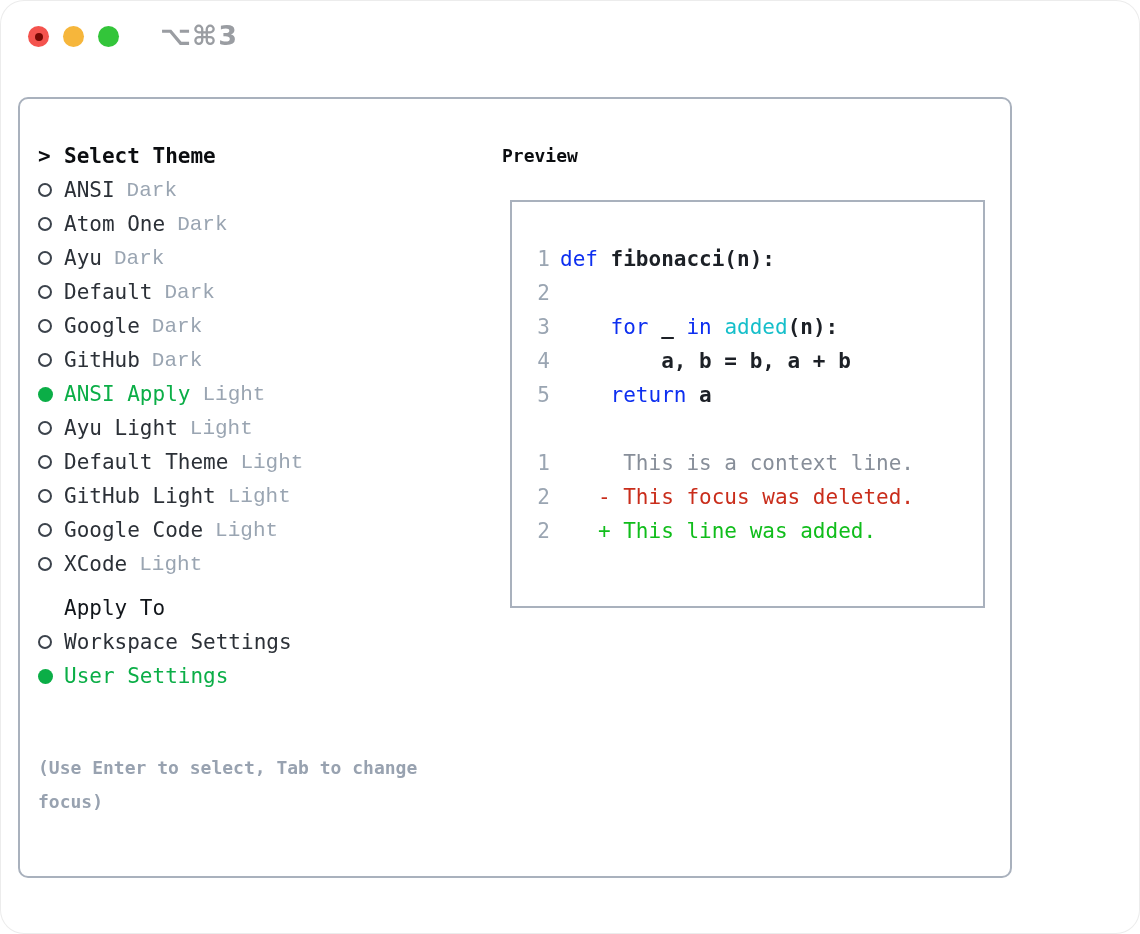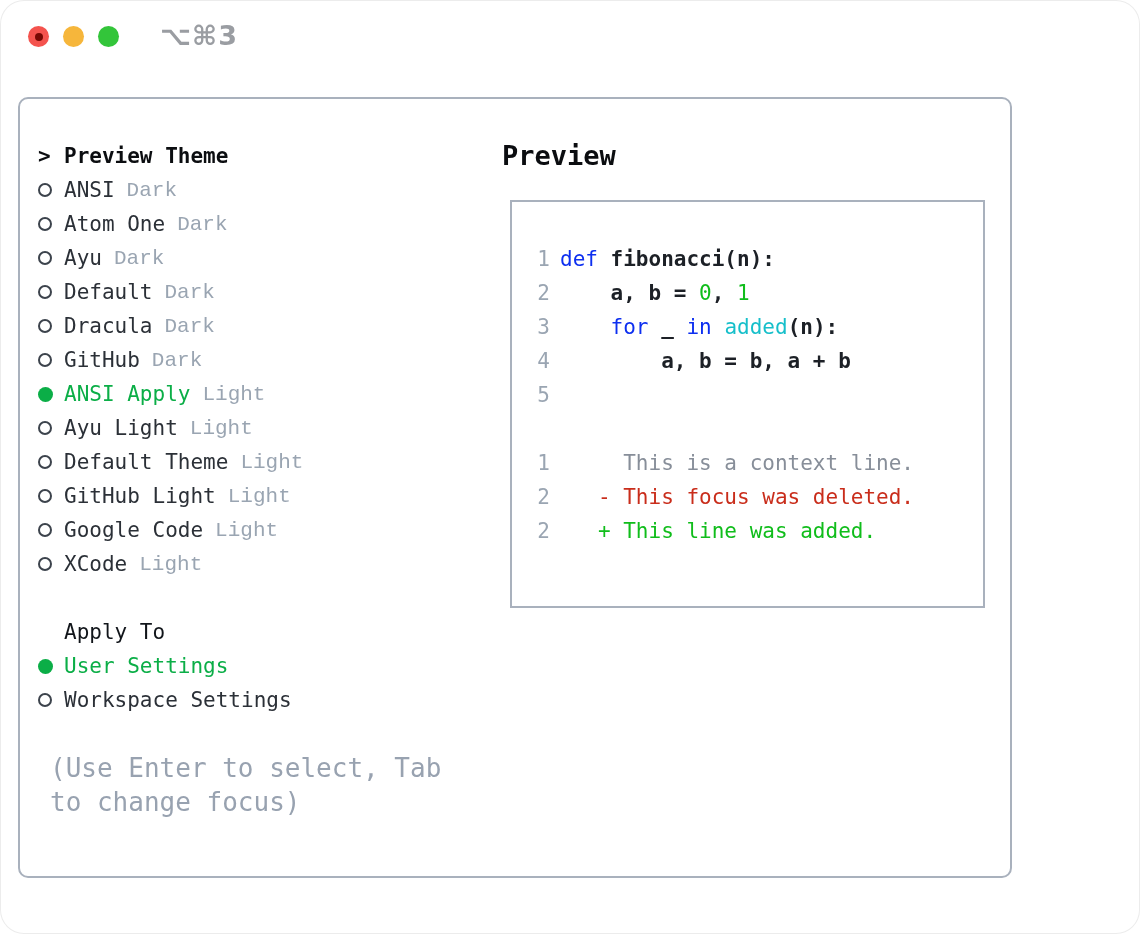--- a/index.html
+++ b/index.html
@@ -31,28 +31,28 @@
   .marker { width:26px; flex:none; display:flex; align-items:center; }
   .circle { width:14px; height:14px; box-sizing:border-box;
     border:2px solid var(--marker-dark,#3c434c); border-radius:50%; }
   .circle.filled { width:15px; height:15px; border:none;
     background:var(--accent-green,#0bae47); }
   .header-row { font-weight:bold; color:var(--heading-black,#0b0d10); }
   .prefix { font-weight:bold; color:var(--heading-black,#0b0d10); }
   .name.selected { color:var(--accent-green,#0bae47); }
   .suffix { color:var(--suffix-gray,#9aa5b2); margin-left:12px;font-family:Liberation Mono, monospace; }
   .theme-list { position:absolute; left:18px; top:40px; }
-  .apply { position:absolute; left:18px; top:516px; }
+  .apply { position:absolute; left:18px; top:492px; }
   .apply-header { color:#11151a; }
   .apply-header .marker { visibility:hidden; }
-  .hint { position:absolute; left:30px; top:652px; width:420px;
-    font-size:26px; line-height:34px; color:var(--hint-gray,#98a2b0); }
+  .hint { position:absolute; left:18px; top:652px; width:420px;
+    font-size:18px; line-height:34px; color:var(--hint-gray,#98a2b0);font-weight:bold; }
   
   .preview-label { position:absolute; left:482px; top:40px; height:34px;
-    line-height:34px; font-size:27px; font-weight:bold; color:var(--heading-black,#0b0d10); }
+    line-height:34px; font-size:18px; font-weight:bold; color:var(--heading-black,#0b0d10); }
   .preview-box {
     position:absolute; left:490px; top:101px; width:475px; height:408px;
     box-sizing:border-box; border:2px solid var(--border-gray,#a9b1bd);
     padding:40px 0 0 16px; background:#fff;
   }
   .code-line { display:flex; height:34px; line-height:34px; font-size:21px; }
   .gutter { width:22px; flex:none; text-align:right;
     color:var(--gutter-gray,#9aa5b2); }
   .code { white-space:pre; margin-left:10px; }
   .blank-line { height:34px; }
@@ -76,71 +76,71 @@
       <span class="light" style="background: rgb(246, 182, 59);"></span>
       <span class="light" style="background: rgb(51, 197, 58);"></span>
     </div>
   <div class="shortcut">⌥⌘3</div>
 
   <div class="panel">
 
     <div class="theme-list">
       <div class="row header-row">
         <span class="marker prefix">&gt;</span>
-        <span class="name">Preview Theme</span>
+        <span class="name">Select Theme</span>
       </div>
     <div class="row"><span class="marker"><span class="circle"></span></span><span class="name">ANSI</span><span class="suffix">Dark</span></div>
         <div class="row"><span class="marker"><span class="circle"></span></span><span class="name">Atom One</span><span class="suffix">Dark</span></div>
         <div class="row"><span class="marker"><span class="circle"></span></span><span class="name">Ayu</span><span class="suffix">Dark</span></div>
         <div class="row"><span class="marker"><span class="circle"></span></span><span class="name">Default</span><span class="suffix">Dark</span></div>
-        <div class="row"><span class="marker"><span class="circle"></span></span><span class="name">Dracula</span><span class="suffix">Dark</span></div>
+        <div class="row"><span class="marker"><span class="circle"></span></span><span class="name">Google</span><span class="suffix">Dark</span></div>
         <div class="row"><span class="marker"><span class="circle"></span></span><span class="name">GitHub</span><span class="suffix">Dark</span></div>
         <div class="row"><span class="marker"><span class="circle filled"></span></span><span class="name selected">ANSI Apply</span><span class="suffix">Light</span></div>
         <div class="row"><span class="marker"><span class="circle"></span></span><span class="name">Ayu Light</span><span class="suffix">Light</span></div>
         <div class="row"><span class="marker"><span class="circle"></span></span><span class="name">Default Theme</span><span class="suffix">Light</span></div>
         <div class="row"><span class="marker"><span class="circle"></span></span><span class="name">GitHub Light</span><span class="suffix">Light</span></div>
         <div class="row"><span class="marker"><span class="circle"></span></span><span class="name">Google Code</span><span class="suffix">Light</span></div>
         <div class="row"><span class="marker"><span class="circle"></span></span><span class="name">XCode</span><span class="suffix">Light</span></div>
       </div>
 
     <div class="apply">
       <div class="row apply-header">
         <span class="marker"></span>
         <span class="name">Apply To</span>
       </div>
       <div>
+          <div class="row"><span class="marker"><span class="circle"></span></span><span class="name">Workspace Settings</span></div>
           <div class="row"><span class="marker"><span class="circle filled"></span></span><span class="name selected">User Settings</span></div>
-          <div class="row"><span class="marker"><span class="circle"></span></span><span class="name">Workspace Settings</span></div>
         </div>
     </div>
 
     <div class="hint">(Use Enter to select, Tab to change focus)</div>
 
     <div class="preview-label">Preview</div>
 
     <div class="preview-box">
       <div>
           <div class="code-line">
             <span class="gutter">1</span>
             <span class="code"><span class="kw">def</span><span class="fg"> fibonacci(n):</span></span>
           </div>
           <div class="code-line">
             <span class="gutter">2</span>
-            <span class="code"><span class="fg">    a, b = </span><span class="num">0</span><span class="fg">, </span><span class="num">1</span></span>
           </div>
           <div class="code-line">
             <span class="gutter">3</span>
             <span class="code"><span class="fg">    </span><span class="kw">for</span><span class="fg"> _ </span><span class="kw">in</span><span class="fg"> </span><span class="builtin">added</span><span class="fg">(n):</span></span>
           </div>
           <div class="code-line">
             <span class="gutter">4</span>
             <span class="code"><span class="fg">        a, b = b, a + b</span></span>
           </div>
           <div class="code-line">
             <span class="gutter">5</span>
+            <span class="code"><span class="fg">    </span><span class="kw">return</span><span class="fg"> a</span></span>
           </div>
           <div class="blank-line"></div>
           <div class="code-line">
             <span class="gutter">1</span>
             <span class="code"><span class="ctx">     This is a context line.</span></span>
           </div>
           <div class="code-line">
             <span class="gutter">2</span>
             <span class="code"><span class="fg">   </span><span class="del">- This focus was deleted.</span></span>
           </div>

